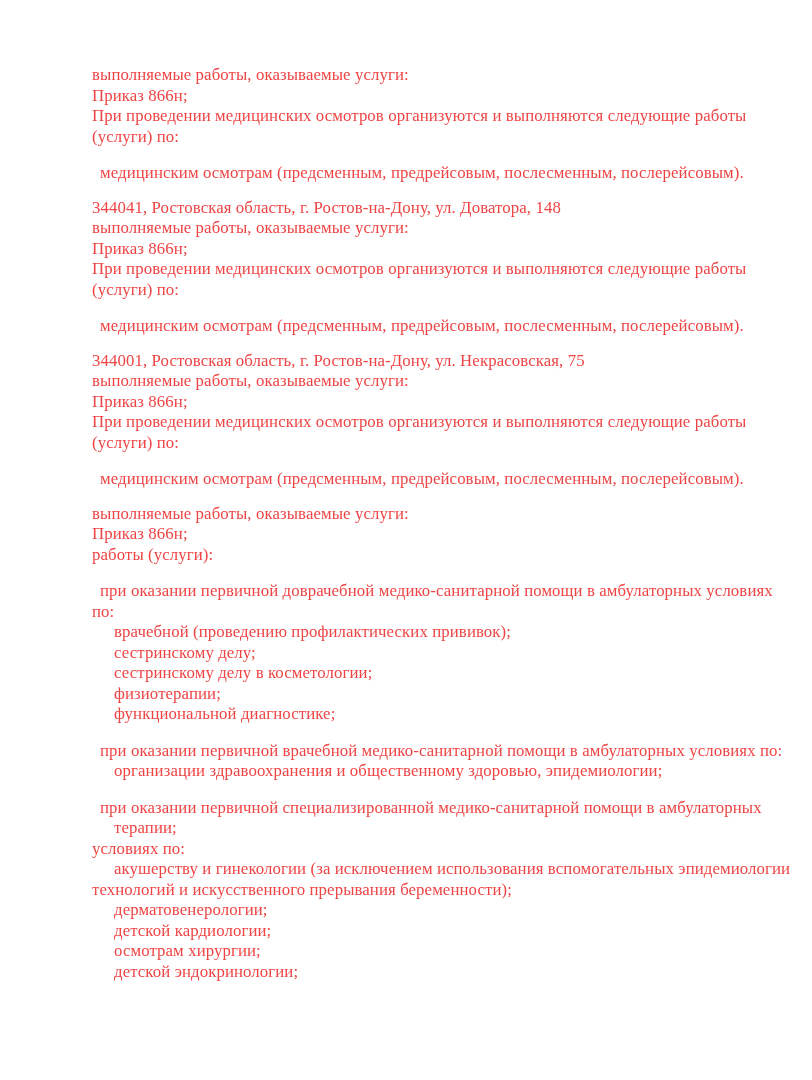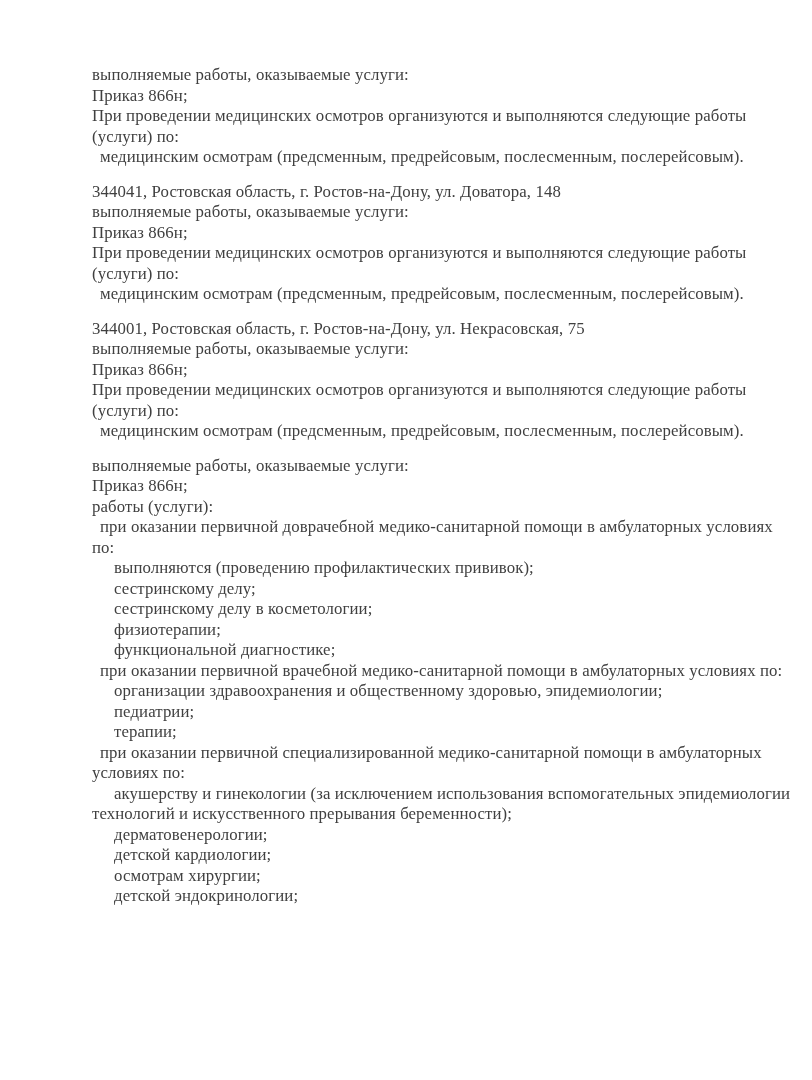--- a/index.html
+++ b/index.html
@@ -7,38 +7,38 @@
     padding: 0;
     background: #ffffff;
   }
   .page {
     position: relative;
     width: 812px;
     height: 1080px;
     background: #ffffff;
     overflow: hidden;
     font-family: "Liberation Serif", "DejaVu Serif", serif;
-    color: #404040;
+    color: #ef4444;
     box-sizing: border-box;
     padding: 65px 45px 0 92px;
   }
   .doc-block {
     margin: 0;
   }
   .doc-block + .doc-block {
     margin-top: 14px;
   }
   .line {
     font-size: 16.8px;
     line-height: 20.5px;
     white-space: nowrap;
     letter-spacing: 0.1px;
   }
   .indent-0 { padding-left: 0; }
-  .indent-1 { padding-left: 8px; }
+  .indent-1 { padding-left: 8px; margin-top: 16px; }
   .indent-2 { padding-left: 22px; }
 </style>
 </head>
 <body>
 
 <div class="page">
   <div id="document-content">
       <div class="doc-block">
         <div class="line indent-0">выполняемые работы, оказываемые услуги:</div>
         <div class="line indent-0">Приказ 866н;</div>
@@ -61,30 +61,29 @@
         <div class="line indent-0">При проведении медицинских осмотров организуются и выполняются следующие работы</div>
         <div class="line indent-0">(услуги) по:</div>
         <div class="line indent-1">медицинским осмотрам (предсменным, предрейсовым, послесменным, послерейсовым).</div>
       </div>
       <div class="doc-block">
         <div class="line indent-0">выполняемые работы, оказываемые услуги:</div>
         <div class="line indent-0">Приказ 866н;</div>
         <div class="line indent-0">работы (услуги):</div>
         <div class="line indent-1">при оказании первичной доврачебной медико-санитарной помощи в амбулаторных условиях</div>
         <div class="line indent-0">по:</div>
-        <div class="line indent-2">выполняются (проведению профилактических прививок);</div>
+        <div class="line indent-2">врачебной (проведению профилактических прививок);</div>
         <div class="line indent-2">сестринскому делу;</div>
         <div class="line indent-2">сестринскому делу в косметологии;</div>
         <div class="line indent-2">физиотерапии;</div>
         <div class="line indent-2">функциональной диагностике;</div>
         <div class="line indent-1">при оказании первичной врачебной медико-санитарной помощи в амбулаторных условиях по:</div>
         <div class="line indent-2">организации здравоохранения и общественному здоровью, эпидемиологии;</div>
-        <div class="line indent-2">педиатрии;</div>
+        <div class="line indent-1">при оказании первичной специализированной медико-санитарной помощи в амбулаторных</div>
         <div class="line indent-2">терапии;</div>
-        <div class="line indent-1">при оказании первичной специализированной медико-санитарной помощи в амбулаторных</div>
         <div class="line indent-0">условиях по:</div>
         <div class="line indent-2">акушерству и гинекологии (за исключением использования вспомогательных эпидемиологии</div>
         <div class="line indent-0">технологий и искусственного прерывания беременности);</div>
         <div class="line indent-2">дерматовенерологии;</div>
         <div class="line indent-2">детской кардиологии;</div>
         <div class="line indent-2">осмотрам хирургии;</div>
         <div class="line indent-2">детской эндокринологии;</div>
       </div>
     </div>
 </div>

